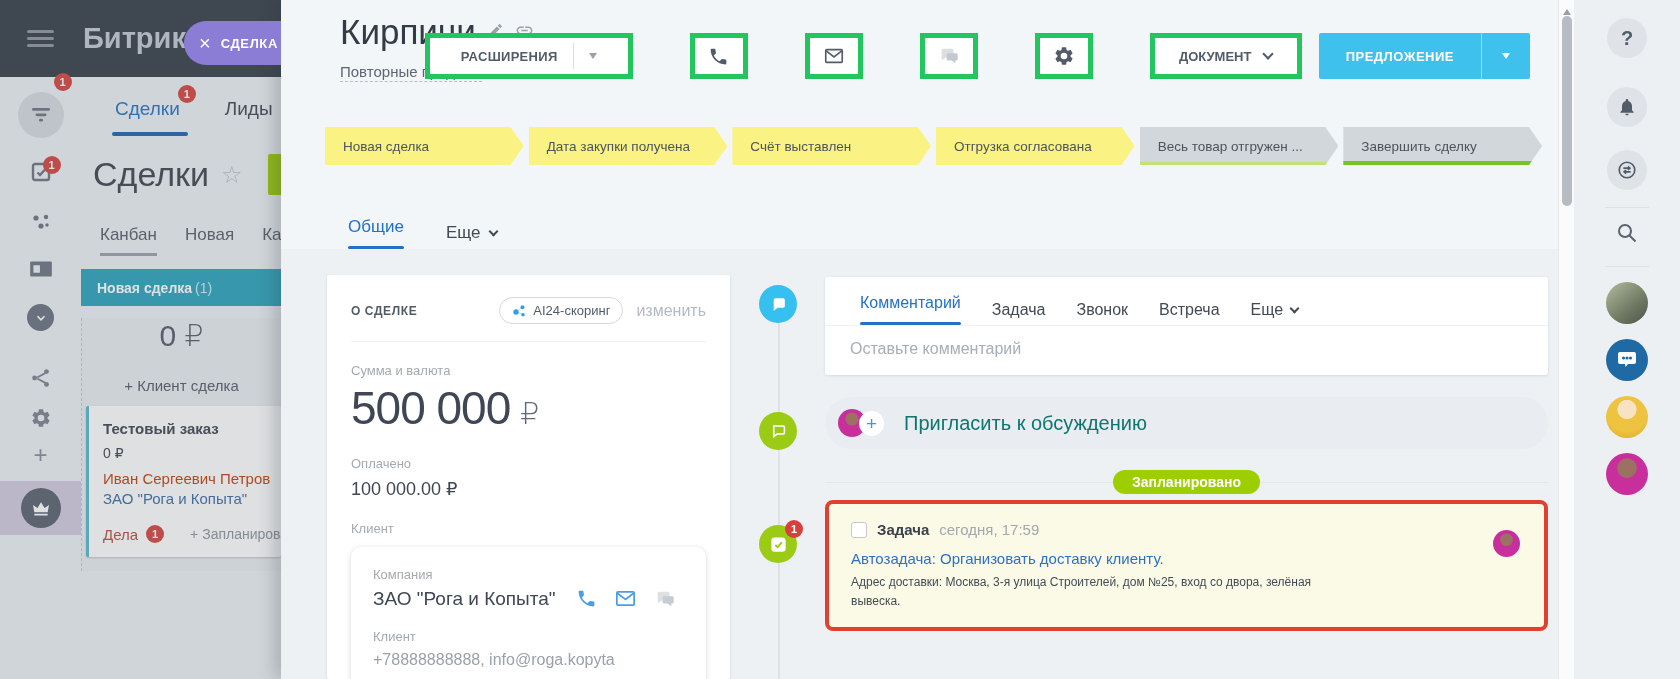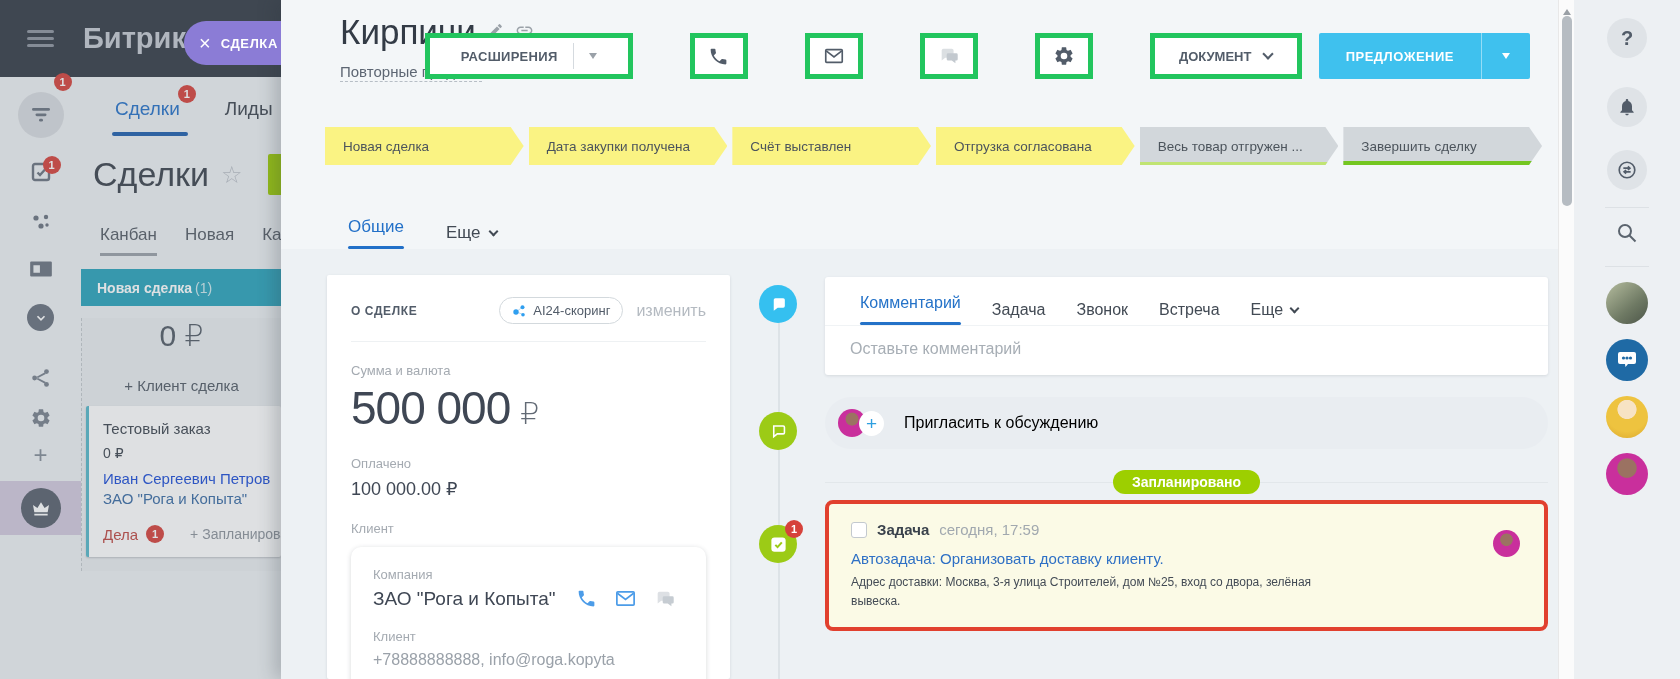--- a/index.html
+++ b/index.html
@@ -37,23 +37,23 @@
   .viewtabs { margin:30px 0 0 19px; display:flex; gap:28px; font-size:17px; color:#555d66; white-space:nowrap; }
   .viewtab.active { border-bottom:3px solid #9aa1a8; padding-bottom:8px; }
   .kanban { margin-top:13px; }
   .kb-head { height:37px; background:#29a3bb; display:flex; align-items:center; padding-left:16px; }
   .kb-title { color:#fff; font-weight:700; font-size:14px; }
   .kb-count { color:#cdeaef; font-size:14px; margin-left:3px; }
   .kb-bodycol { border-left:1px dashed #c3c9ce; background:#e9edf0; padding-bottom:14px; }
   .kb-sum { text-align:center; font-size:30px; font-weight:300; color:#525b66; margin-top:12px; }
   .kb-quick { text-align:center; font-size:15px; color:#525b66; margin-top:24px; }
   .kb-card { margin:12px 0 0 4px; background:#fff; border-left:3px solid #57b8c9; border-radius:2px; box-shadow:0 1px 2px rgba(0,0,0,.18); padding:14px 0 14px 14px; overflow:hidden; white-space:nowrap; }
-  .kbc-title { font-size:15px; font-weight:400; color:#3e4650; }
+  .kbc-title { font-size:15px; font-weight:700; color:#3e4650; }
   .kbc-amount { font-size:14px; color:#3e4650; margin-top:8px; }
-  .kbc-link { font-size:15px; color:#1d4ed8; margin-top:9px; }
+  .kbc-link { font-size:15px; color:#c2410c; margin-top:9px; }
   .kbc-link2 { font-size:15px; color:#3a6ca5; margin-top:3px; }
   .kbc-footer { margin-top:18px; display:flex; align-items:center; gap:8px; }
   .kbc-dela { font-size:15px; color:#bf4741; }
   .kbc-plan { font-size:14px; color:#8d949c; margin-left:18px; }
   .dim { position:absolute; inset:0; background:rgba(104,113,124,.22); z-index:5; }
 
   
   .slider { flex:1; min-width:0; position:relative; z-index:6; background:#f3f6f8; display:flex; flex-direction:column; box-shadow:-7px 0 16px rgba(40,50,60,.22); }
   .slider-pill { position:absolute; left:-97px; top:21px; height:44px; width:97px; background:#8b7cd6; border-radius:22px 0 0 22px; display:flex; align-items:center; padding-left:15px; color:#fff; z-index:9; cursor:pointer; }
   .slider-pill .x { font-size:20px; font-weight:300; margin-right:10px; }
@@ -129,21 +129,21 @@
   .tl-input { padding:14px 0 17px 25px; color:#a7aeb5; font-size:16px; cursor:text; }
 
   .invite { margin-top:22px; height:52px; border-radius:26px; background:#e9edf1; display:flex; align-items:center; padding-left:13px; cursor:pointer; }
   .inv-cluster { position:relative; width:52px; height:28px; }
   .avatar { border-radius:50%; }
   .av-magenta { background:radial-gradient(circle at 50% 36%, #9b7262 0 27%, #c92f9c 30%); }
   .av-photo { background:linear-gradient(140deg,#aab295 10%,#6f7a64 60%,#4c5548 100%); }
   .av-cartoon { background:radial-gradient(circle at 50% 32%, #f7e3c4 0 26%, #eec33f 28% 62%, #d9a62c 100%); }
   .inv-av { position:absolute; left:0; top:0; width:28px; height:28px; }
   .inv-plus { position:absolute; left:21px; top:2px; width:25px; height:25px; border-radius:50%; background:#fff; color:#2e9fe0; font-size:19px; font-weight:400; display:flex; align-items:center; justify-content:center; }
-  .inv-text { font-size:16px; color:#000000; margin-left:14px; }
+  .inv-text { font-size:20px; color:#0f766e; margin-left:14px; }
 
   .plannedrow { margin-top:21px; position:relative; text-align:center; height:25px; }
   .plannedrow::before { content:""; position:absolute; left:0; right:0; top:12px; height:1px; background:#e2e7ea; }
   .plannedpill { position:relative; display:inline-block; background:#9dcf00; color:#fff; font-weight:700; font-size:14px; padding:4px 19px; border-radius:13px; }
 
   .taskcard { margin-top:5px; background:#fbfae6; border:4px solid #e1402e; border-radius:8px; padding:17px 22px; position:relative; }
   .tk-header { display:flex; align-items:center; gap:10px; }
   .checkbox { width:16px; height:16px; background:#fff; border:1px solid #c3c9cf; border-radius:3px; cursor:pointer; }
   .tk-type { font-size:15px; font-weight:700; color:#3a424c; }
   .tk-time { font-size:15px; color:#a1a8af; }

